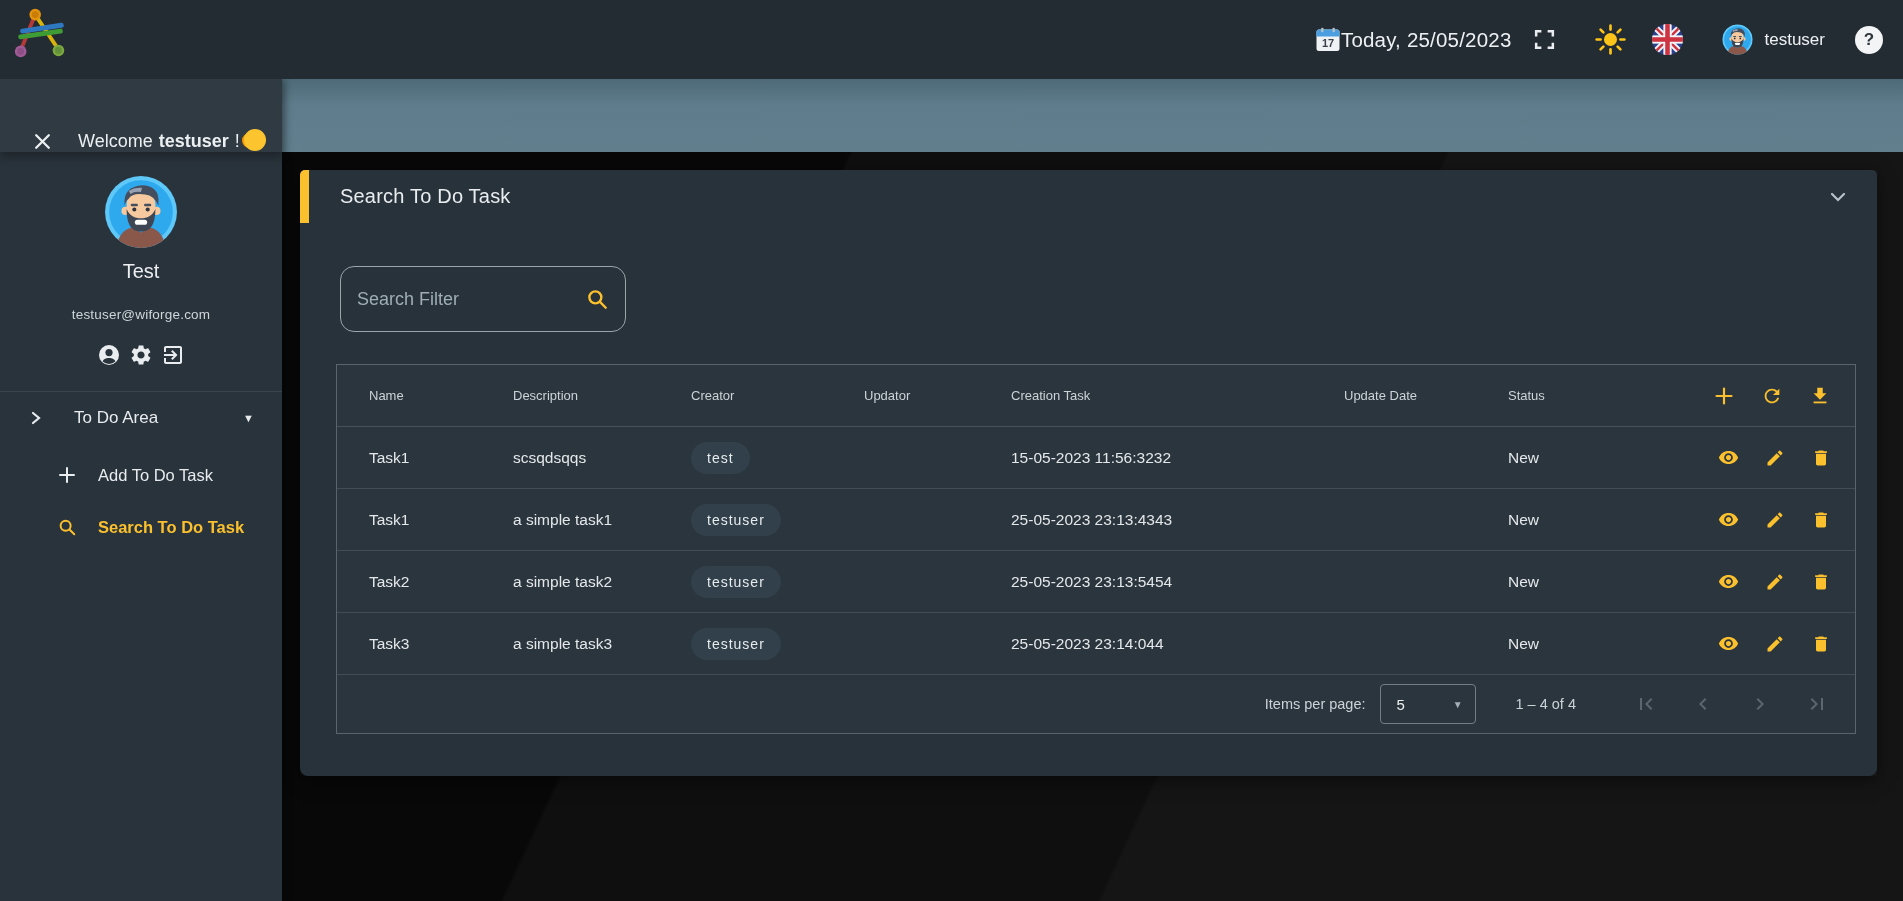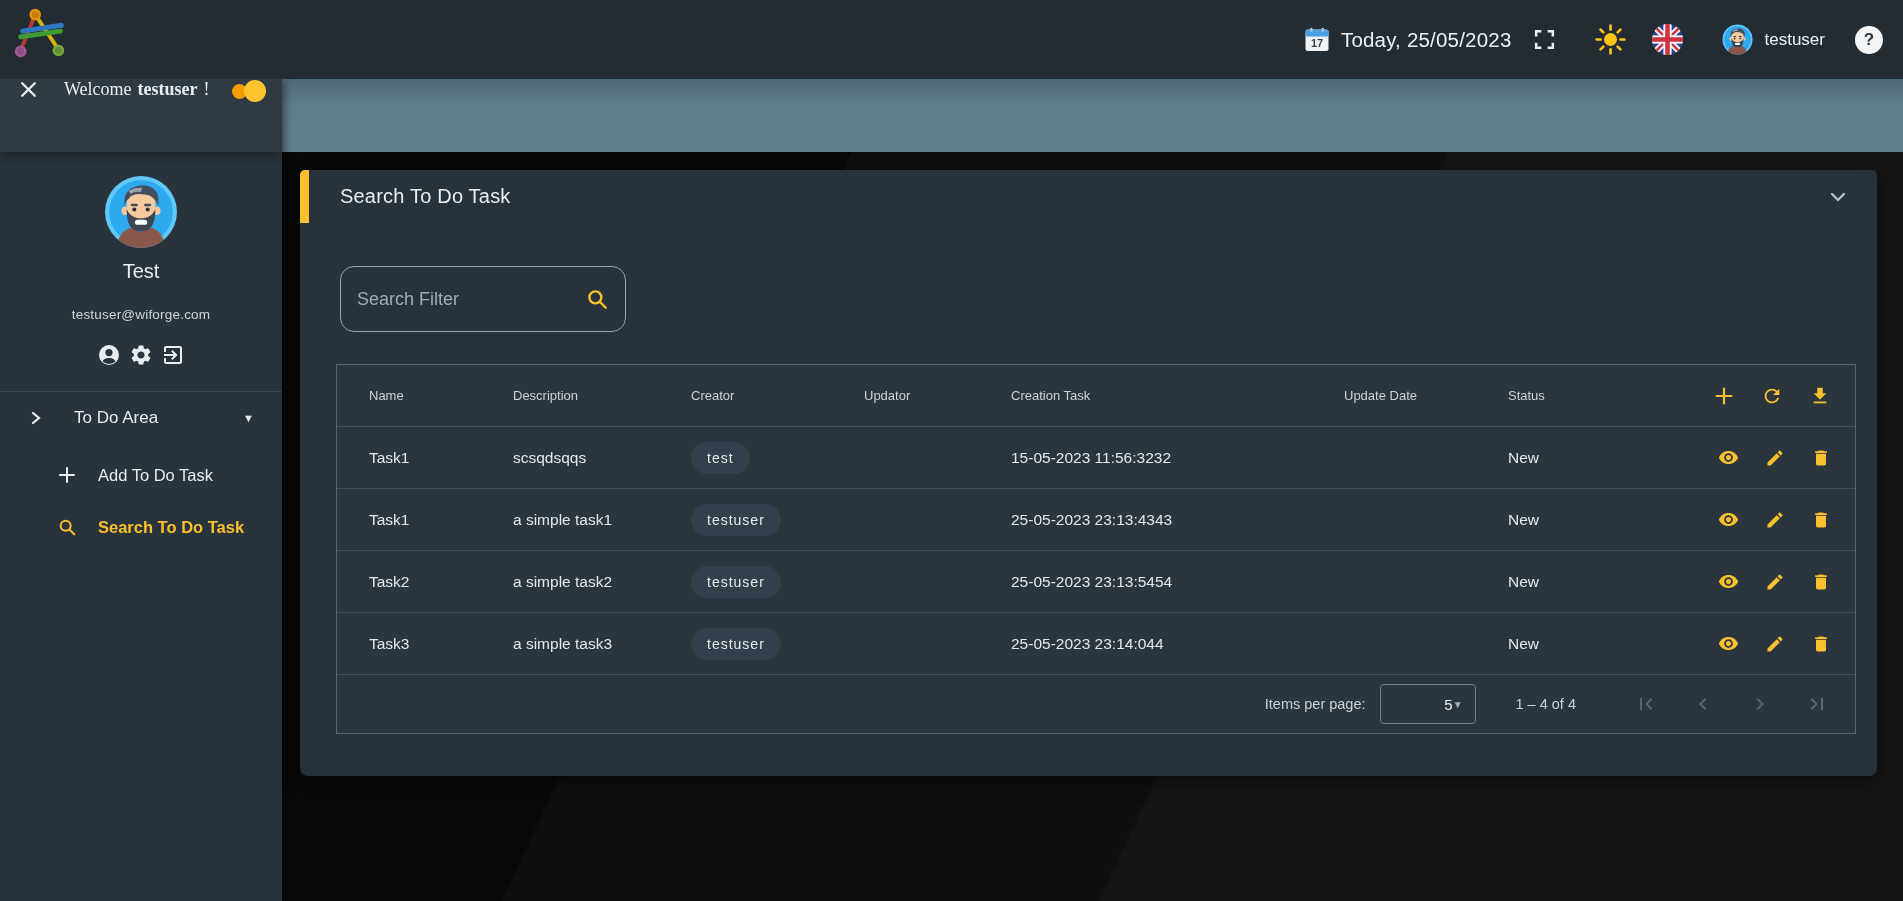--- a/index.html
+++ b/index.html
@@ -5,36 +5,36 @@
   * { margin:0; padding:0; box-sizing:border-box; }
   html,body { background:#000; }
   .screen { position:relative; width:1903px; height:901px; overflow:hidden;
             font-family:"Liberation Sans", sans-serif; background:#0f0f0f; color:#e8ecef; }
 
   
   .topbar { position:absolute; left:0; top:0; width:1903px; height:79px;
             background:#242c33; z-index:6; }
   .logo { position:absolute; left:10px; top:3px; width:62px; height:60px; }
   .topbar-right { position:absolute; right:0; top:0; height:79px; display:flex; align-items:center; }
-  .date-group { display:flex; align-items:center; gap:11px; margin-right:20px; }
+  .date-group { display:flex; align-items:center; margin-right:20px; }
   .date-label { font-size:20.5px; color:#eef1f3; letter-spacing:.2px; }
   .icon-btn { background:none; border:none; cursor:pointer; display:flex; align-items:center; justify-content:center; padding:0; }
   .fullscreen-btn { margin-right:38px; }
   .sun-btn { margin-right:26px; }
   .flag-btn { margin-right:39px; }
   .topbar-avatar { width:31px; height:31px; margin-right:12px; border-radius:50%; overflow:hidden; }
   .topbar-username { font-size:17px; color:#eef1f3; margin-right:30px; }
   .help-btn { width:28px; height:28px; border-radius:50%; background:#f2f4f5; color:#2f363c;
               font-weight:700; font-size:17px; margin-right:20px; display:flex; align-items:center; justify-content:center; }
 
   
   .sidebar { position:absolute; left:0; top:79px; width:282px; height:822px;
              background:#29333b; z-index:5; box-shadow:2px 0 8px rgba(0,0,0,.35); }
-  .welcome-bar { height:73px; background:#2f3a42; display:flex; align-items:flex-start;
-                 padding:0 14px 0 18px; box-shadow:0 5px 9px rgba(0,0,0,.28); position:relative; z-index:2;font-family:Liberation Serif, serif; }
+  .welcome-bar { height:73px; background:#2f3a42; display:flex; align-items:flex-end;
+                 padding:0 14px 0 32px; box-shadow:0 5px 9px rgba(0,0,0,.28); position:relative; z-index:2; }
   .welcome-text { display:flex; gap:6px; font-size:18px; color:#eceff1; margin-left:25px; }
   .welcome-text .bold { font-weight:700; }
   .toggle { position:relative; width:38px; height:24px; margin-left:auto; cursor:pointer; }
   .toggle .small { position:absolute; left:2px; top:5px; width:15px; height:15px; border-radius:50%; background:#f59b00; }
   .toggle .big   { position:absolute; right:2px; top:1px; width:22px; height:22px; border-radius:50%; background:#fcc42f; }
 
   .profile { text-align:center; }
   .profile-avatar { width:74px; height:74px; margin:23px auto 0; border-radius:50%; overflow:hidden; }
   .profile-name { font-size:20px; color:#eceff1; margin-top:11px; }
   .profile-email { font-size:13.5px; color:#ced6da; margin-top:24px; letter-spacing:.2px; }
@@ -86,21 +86,21 @@
       grid-template-columns:144px 178px 173px 147px 333px 164px 170px 1fr;
       align-items:center; height:62px; padding:0 24px 0 32px; }
   .thead { color:#ccd3d7; font-size:13px; border-bottom:1px solid #46515a; }
   .trow { color:#e4e8ea; font-size:15.5px; border-bottom:1px solid #414c55; }
   .actions-cell { display:flex; justify-content:flex-end; align-items:center; gap:26px; }
   .chip { display:inline-block; background:#31404a; border-radius:16px; padding:8px 16px;
           font-size:14px; letter-spacing:1px; color:#e7ebee; }
   .chip:empty { display:none; }
 
   .paginator { height:58px; display:flex; align-items:center; justify-content:flex-end;
-               padding-right:26px; color:#ccd3d8; font-size:14.5px;text-align:right; }
+               padding-right:26px; color:#ccd3d8; font-size:14.5px; }
   .page-size-select { margin-left:14px; width:96px; height:40px; border:1px solid #737d85;
                       border-radius:4px; display:flex; align-items:center; padding:0 12px 0 16px;
                       cursor:pointer; color:#eceff1; font-size:15px; }
   .page-size-select .value { flex:1; }
   .page-size-select .caret { font-size:10px; color:#a6afb5; }
   .range-label { margin-left:40px; }
   .pager { margin-left:58px; display:flex; gap:33px; }
   .pager .icon-btn { color:#5c666e; }
 
   .yellow { fill:#fbc02d; }

